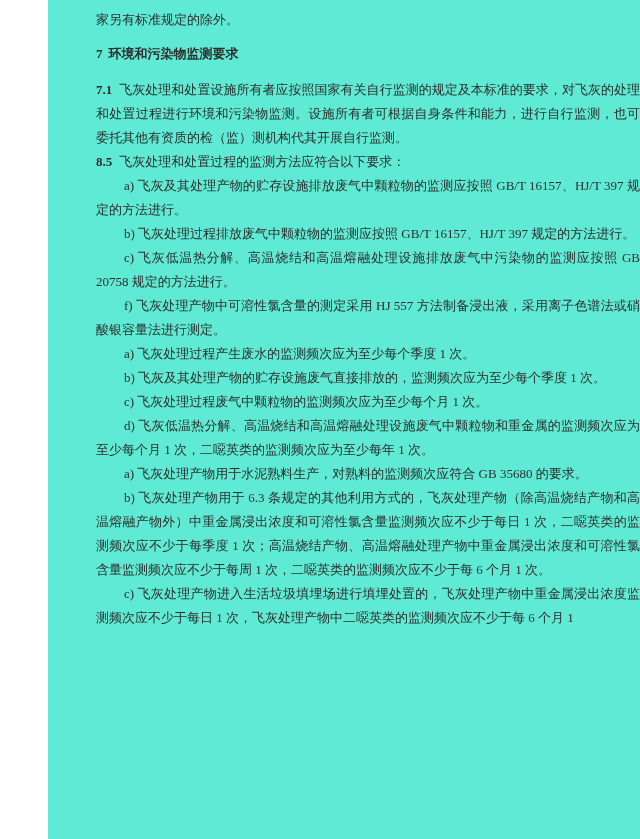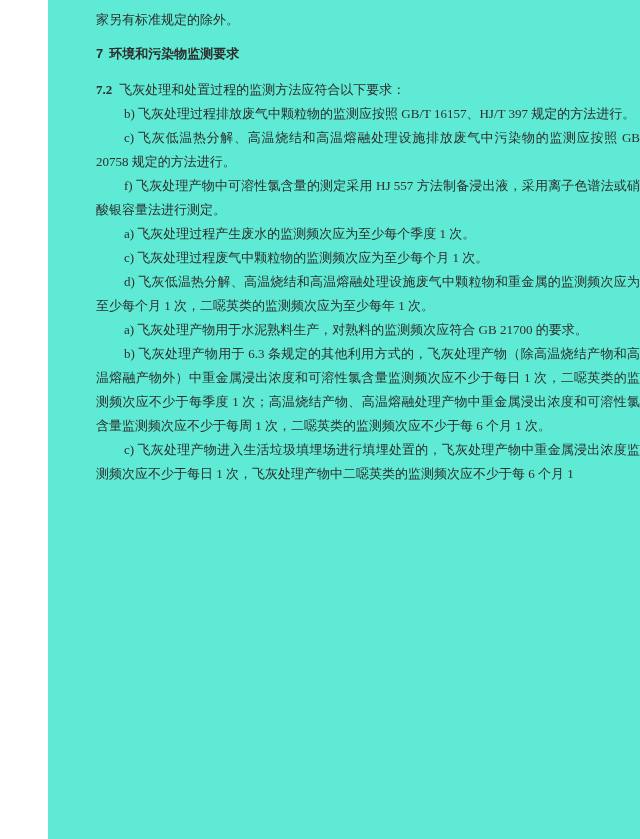--- a/index.html
+++ b/index.html
@@ -28,43 +28,46 @@
   }
   .doc-body p {
     margin: 0;
     padding: 0;
   }
   .doc-body p.indent {
     text-indent: 28px;
   }
   .doc-body p.heading {
     font-weight: bold;
-    font-family: Liberation Sans, sans-serif;
+    font-family: Liberation Serif, serif;
     margin: 10px 0 12px 0;
     text-align: left;
   }
   .clause-num {
     font-weight: bold;
     margin-right: 7px;
   }
   .heading .clause-num {
     margin-right: 6px;
   }
 </style>
 </head>
 <body>
 
 <div class="page">
   <div class="doc-body">
       <p class="body"><span>家另有标准规定的除外。</span></p>
       <p class="heading"><span class="clause-num">7</span><span>环境和污染物监测要求</span></p>
-      <p class="body"><span class="clause-num">7.2</span><span>飞灰处理和处置过程的监测方法应符合以下要求：</span></p>
+      <p class="body"><span class="clause-num">7.1</span><span>飞灰处理和处置设施所有者应按照国家有关自行监测的规定及本标准的要求，对飞灰的处理和处置过程进行环境和污染物监测。设施所有者可根据自身条件和能力，进行自行监测，也可委托其他有资质的检（监）测机构代其开展自行监测。</span></p>
+      <p class="body"><span class="clause-num">8.5</span><span>飞灰处理和处置过程的监测方法应符合以下要求：</span></p>
+      <p class="body indent"><span>a) 飞灰及其处理产物的贮存设施排放废气中颗粒物的监测应按照 GB/T 16157、HJ/T 397 规定的方法进行。</span></p>
       <p class="body indent"><span>b) 飞灰处理过程排放废气中颗粒物的监测应按照 GB/T 16157、HJ/T 397 规定的方法进行。</span></p>
       <p class="body indent"><span>c) 飞灰低温热分解、高温烧结和高温熔融处理设施排放废气中污染物的监测应按照 GB 20758 规定的方法进行。</span></p>
       <p class="body indent"><span>f) 飞灰处理产物中可溶性氯含量的测定采用 HJ 557 方法制备浸出液，采用离子色谱法或硝酸银容量法进行测定。</span></p>
       <p class="body indent"><span>a) 飞灰处理过程产生废水的监测频次应为至少每个季度 1 次。</span></p>
+      <p class="body indent"><span>b) 飞灰及其处理产物的贮存设施废气直接排放的，监测频次应为至少每个季度 1 次。</span></p>
       <p class="body indent"><span>c) 飞灰处理过程废气中颗粒物的监测频次应为至少每个月 1 次。</span></p>
       <p class="body indent"><span>d) 飞灰低温热分解、高温烧结和高温熔融处理设施废气中颗粒物和重金属的监测频次应为至少每个月 1 次，二噁英类的监测频次应为至少每年 1 次。</span></p>
-      <p class="body indent"><span>a) 飞灰处理产物用于水泥熟料生产，对熟料的监测频次应符合 GB 21700 的要求。</span></p>
+      <p class="body indent"><span>a) 飞灰处理产物用于水泥熟料生产，对熟料的监测频次应符合 GB 35680 的要求。</span></p>
       <p class="body indent"><span>b) 飞灰处理产物用于 6.3 条规定的其他利用方式的，飞灰处理产物（除高温烧结产物和高温熔融产物外）中重金属浸出浓度和可溶性氯含量监测频次应不少于每日 1 次，二噁英类的监测频次应不少于每季度 1 次；高温烧结产物、高温熔融处理产物中重金属浸出浓度和可溶性氯含量监测频次应不少于每周 1 次，二噁英类的监测频次应不少于每 6 个月 1 次。</span></p>
       <p class="body indent"><span>c) 飞灰处理产物进入生活垃圾填埋场进行填埋处置的，飞灰处理产物中重金属浸出浓度监测频次应不少于每日 1 次，飞灰处理产物中二噁英类的监测频次应不少于每 6 个月 1</span></p>
     </div>
 </div>
 
 </body></html>

